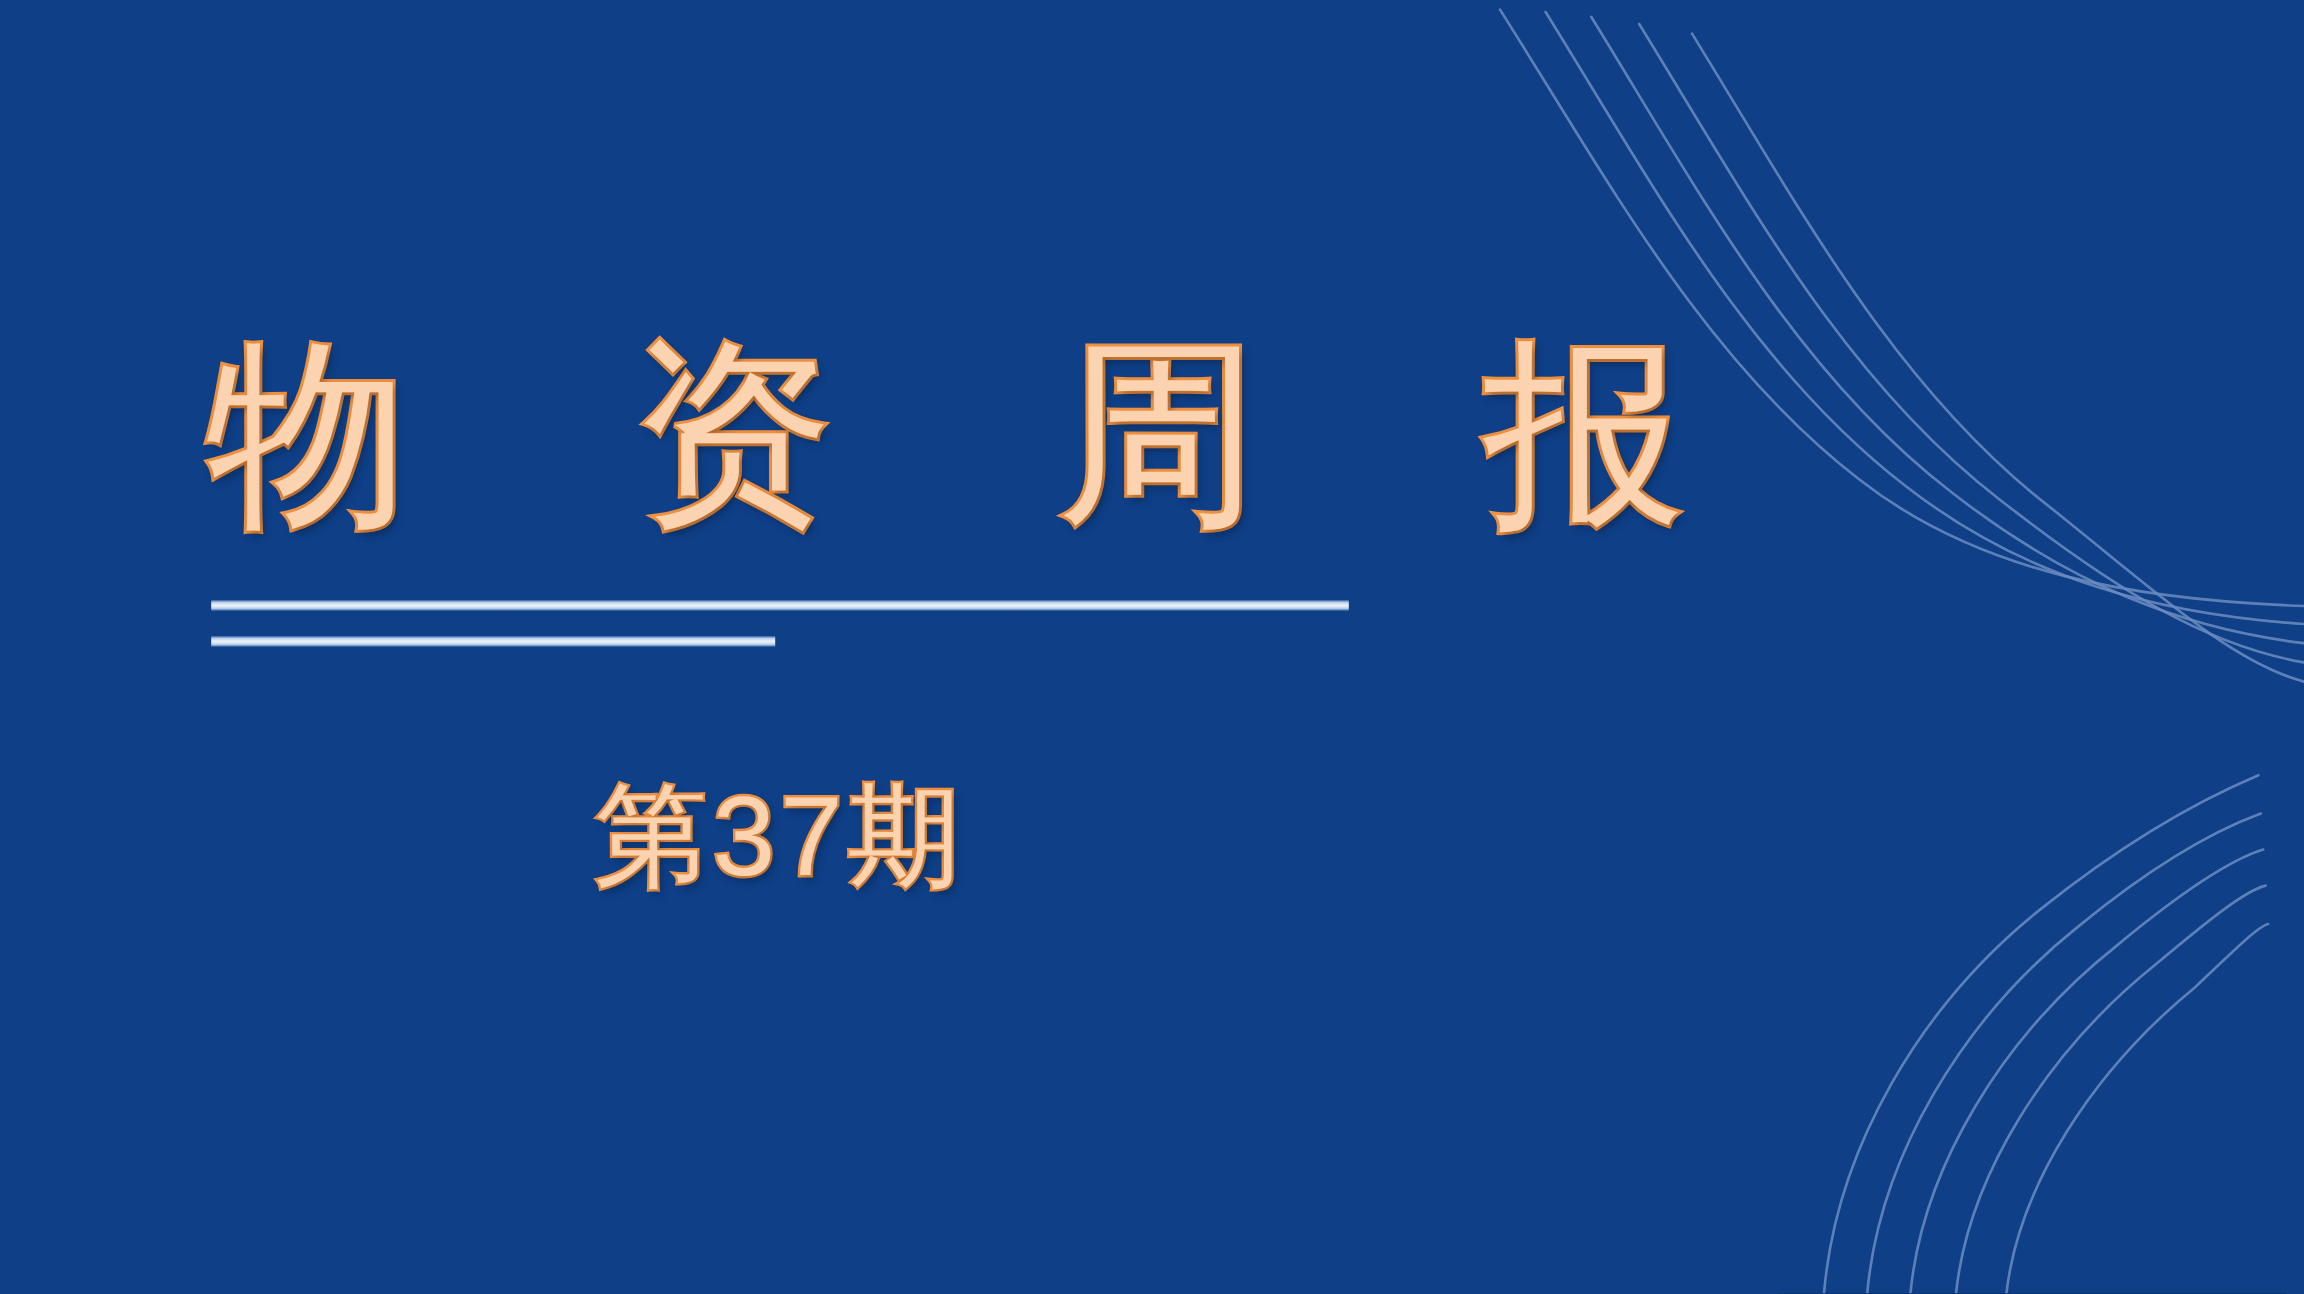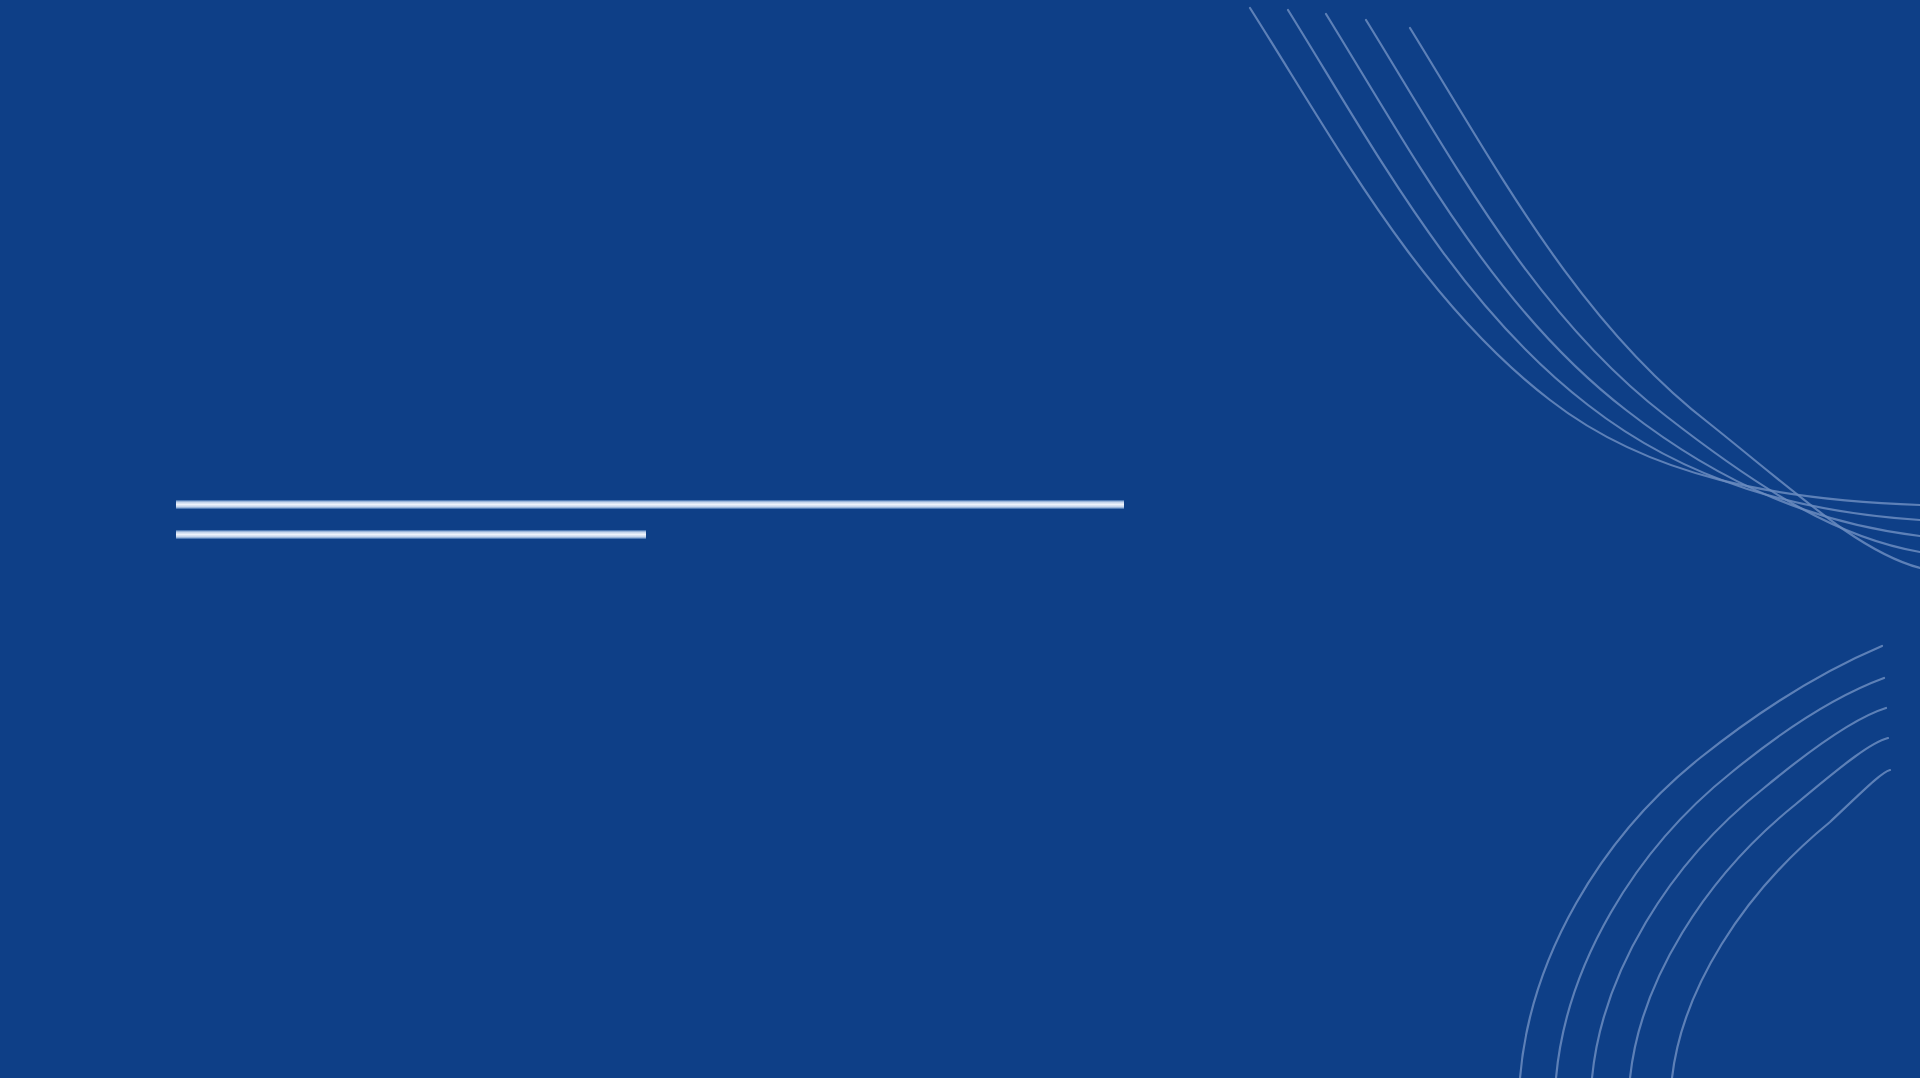--- a/index.html
+++ b/index.html
@@ -145,21 +145,23 @@
       <path d="M 300 520 C 310 400, 380 280, 480 200 C 550 144, 610 110, 662 88"></path>
       <path d="M 336 520 C 346 408, 414 292, 512 214 C 578 160, 626 134, 664 120"></path>
       <path d="M 372 520 C 382 416, 448 306, 544 230 C 602 182, 640 158, 666 150"></path>
       <path d="M 410 520 C 420 424, 484 320, 576 246 C 626 204, 652 184, 668 180"></path>
       <path d="M 452 520 C 462 432, 522 336, 610 264 C 646 230, 662 214, 670 212"></path>
     </svg>
   </div>
 
   <div id="cover-block">
 
+    <div id="main-title">物 资 周 报</div>
 
     <div id="title-rule-primary"></div>
 
     <div id="title-rule-secondary"></div>
 
+    <div id="issue-subtitle">第37期</div>
 
   </div>
 
 </div>
 
 </body></html>

